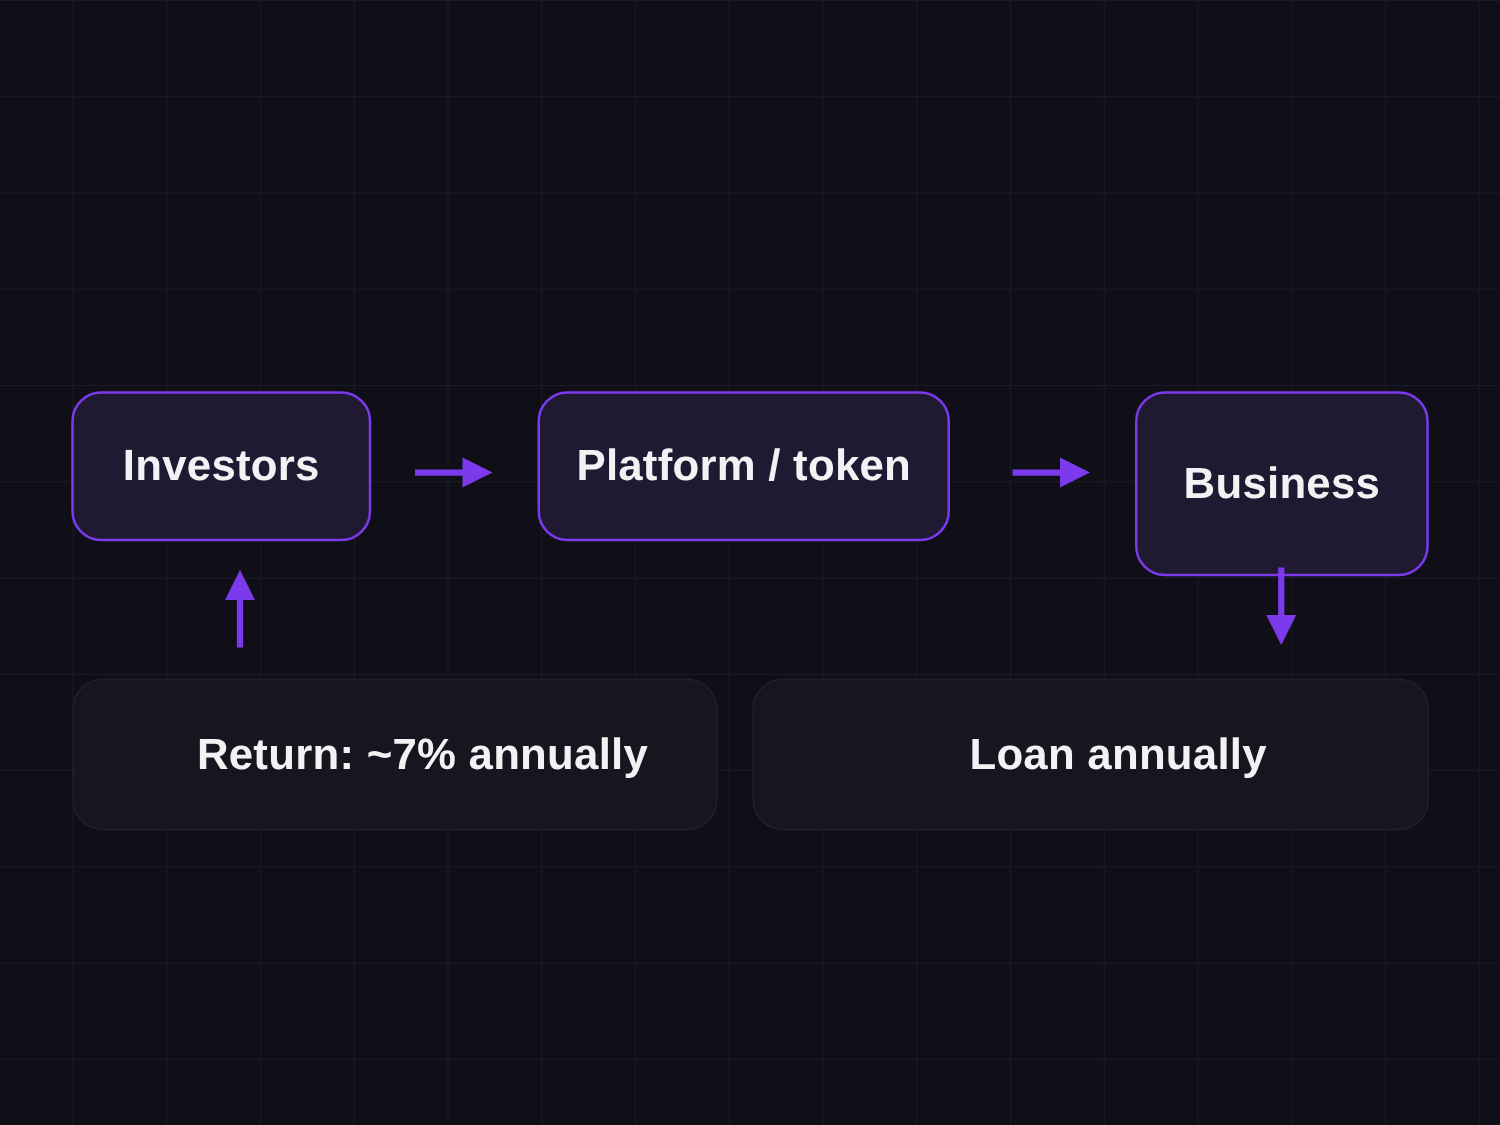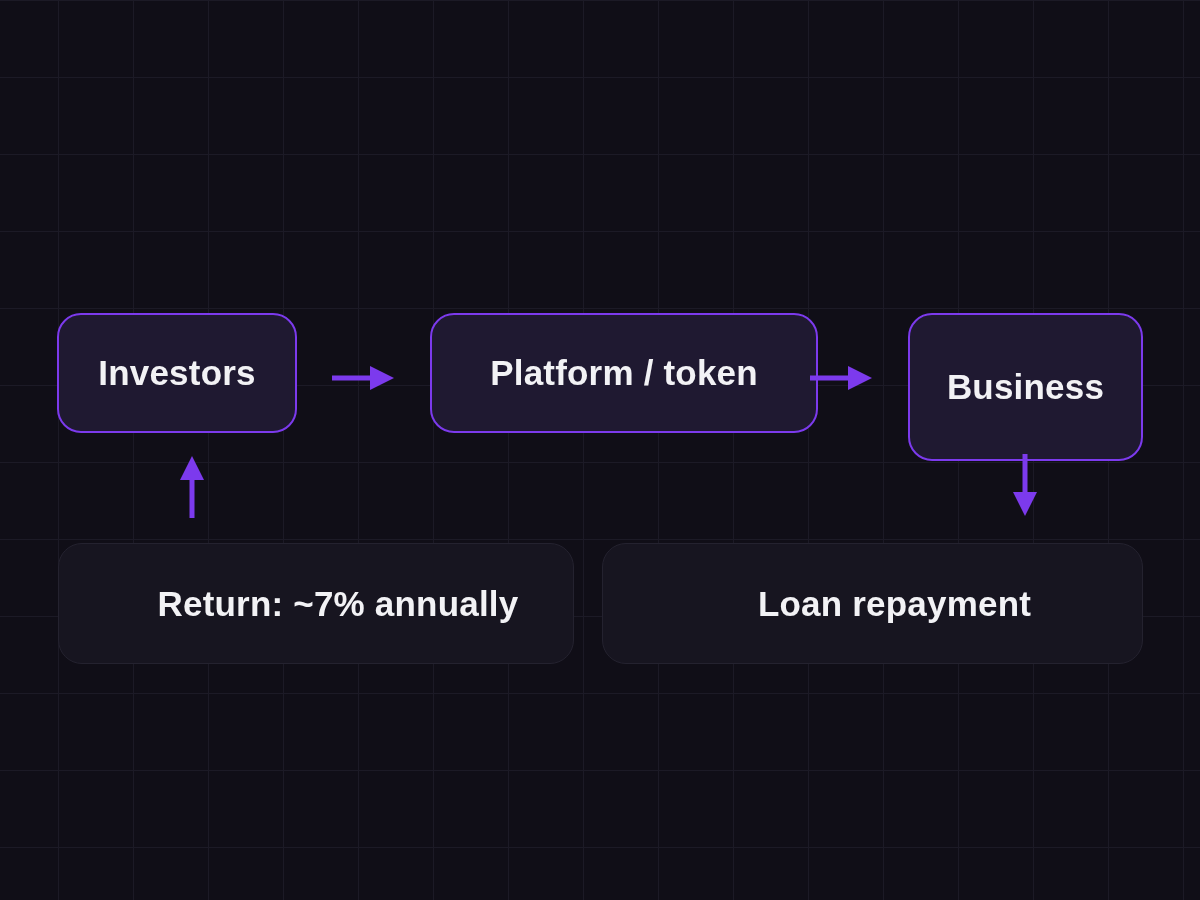--- a/index.html
+++ b/index.html
@@ -40,21 +40,21 @@
   .node.primary{
     background:var(--node-fill);
     border:2.5px solid var(--accent);
   }
   .node.secondary{
     background:var(--note-fill);
     border:1.5px solid var(--note-border);
     padding-left:44px;
   }
   #node-investors{left:57px;top:313px;width:240px;height:120px;}
-  #node-platform{left:430px;top:313px;width:388px;height:120px;}
+  #node-platform{left:430px;top:313px;width:330px;height:120px;}
   #node-business{left:908px;top:313px;width:235px;height:148px;}
   #node-return{left:58px;top:543px;width:516px;height:121px;}
   #node-loan{left:602px;top:543px;width:541px;height:121px;}
   .arrow{position:absolute;}
   #arrow-invest-platform{left:328px;top:358px;}
   #arrow-platform-business{left:806px;top:358px;}
   #arrow-return-investors{left:172px;top:450px;}
   #arrow-business-loan{left:1005px;top:450px;}
   .arrow svg line{stroke:var(--accent);stroke-width:5;}
   .arrow svg polygon{fill:var(--accent);}
@@ -74,21 +74,21 @@
 
   <div class="node primary" id="node-business">
     <span>Business</span>
   </div>
 
   <div class="node secondary" id="node-return">
     <span>Return: ~7% annually</span>
   </div>
 
   <div class="node secondary" id="node-loan">
-    <span>Loan repayment</span>
+    <span>Loan annually</span>
   </div>
 
   <div class="arrow" id="arrow-invest-platform">
     <svg width="70" height="40" viewBox="0 0 70 40">
       <line x1="4" y1="20" x2="44" y2="20"></line>
       <polygon points="42,8 66,20 42,32"></polygon>
     </svg>
   </div>
 
   <div class="arrow" id="arrow-platform-business">

